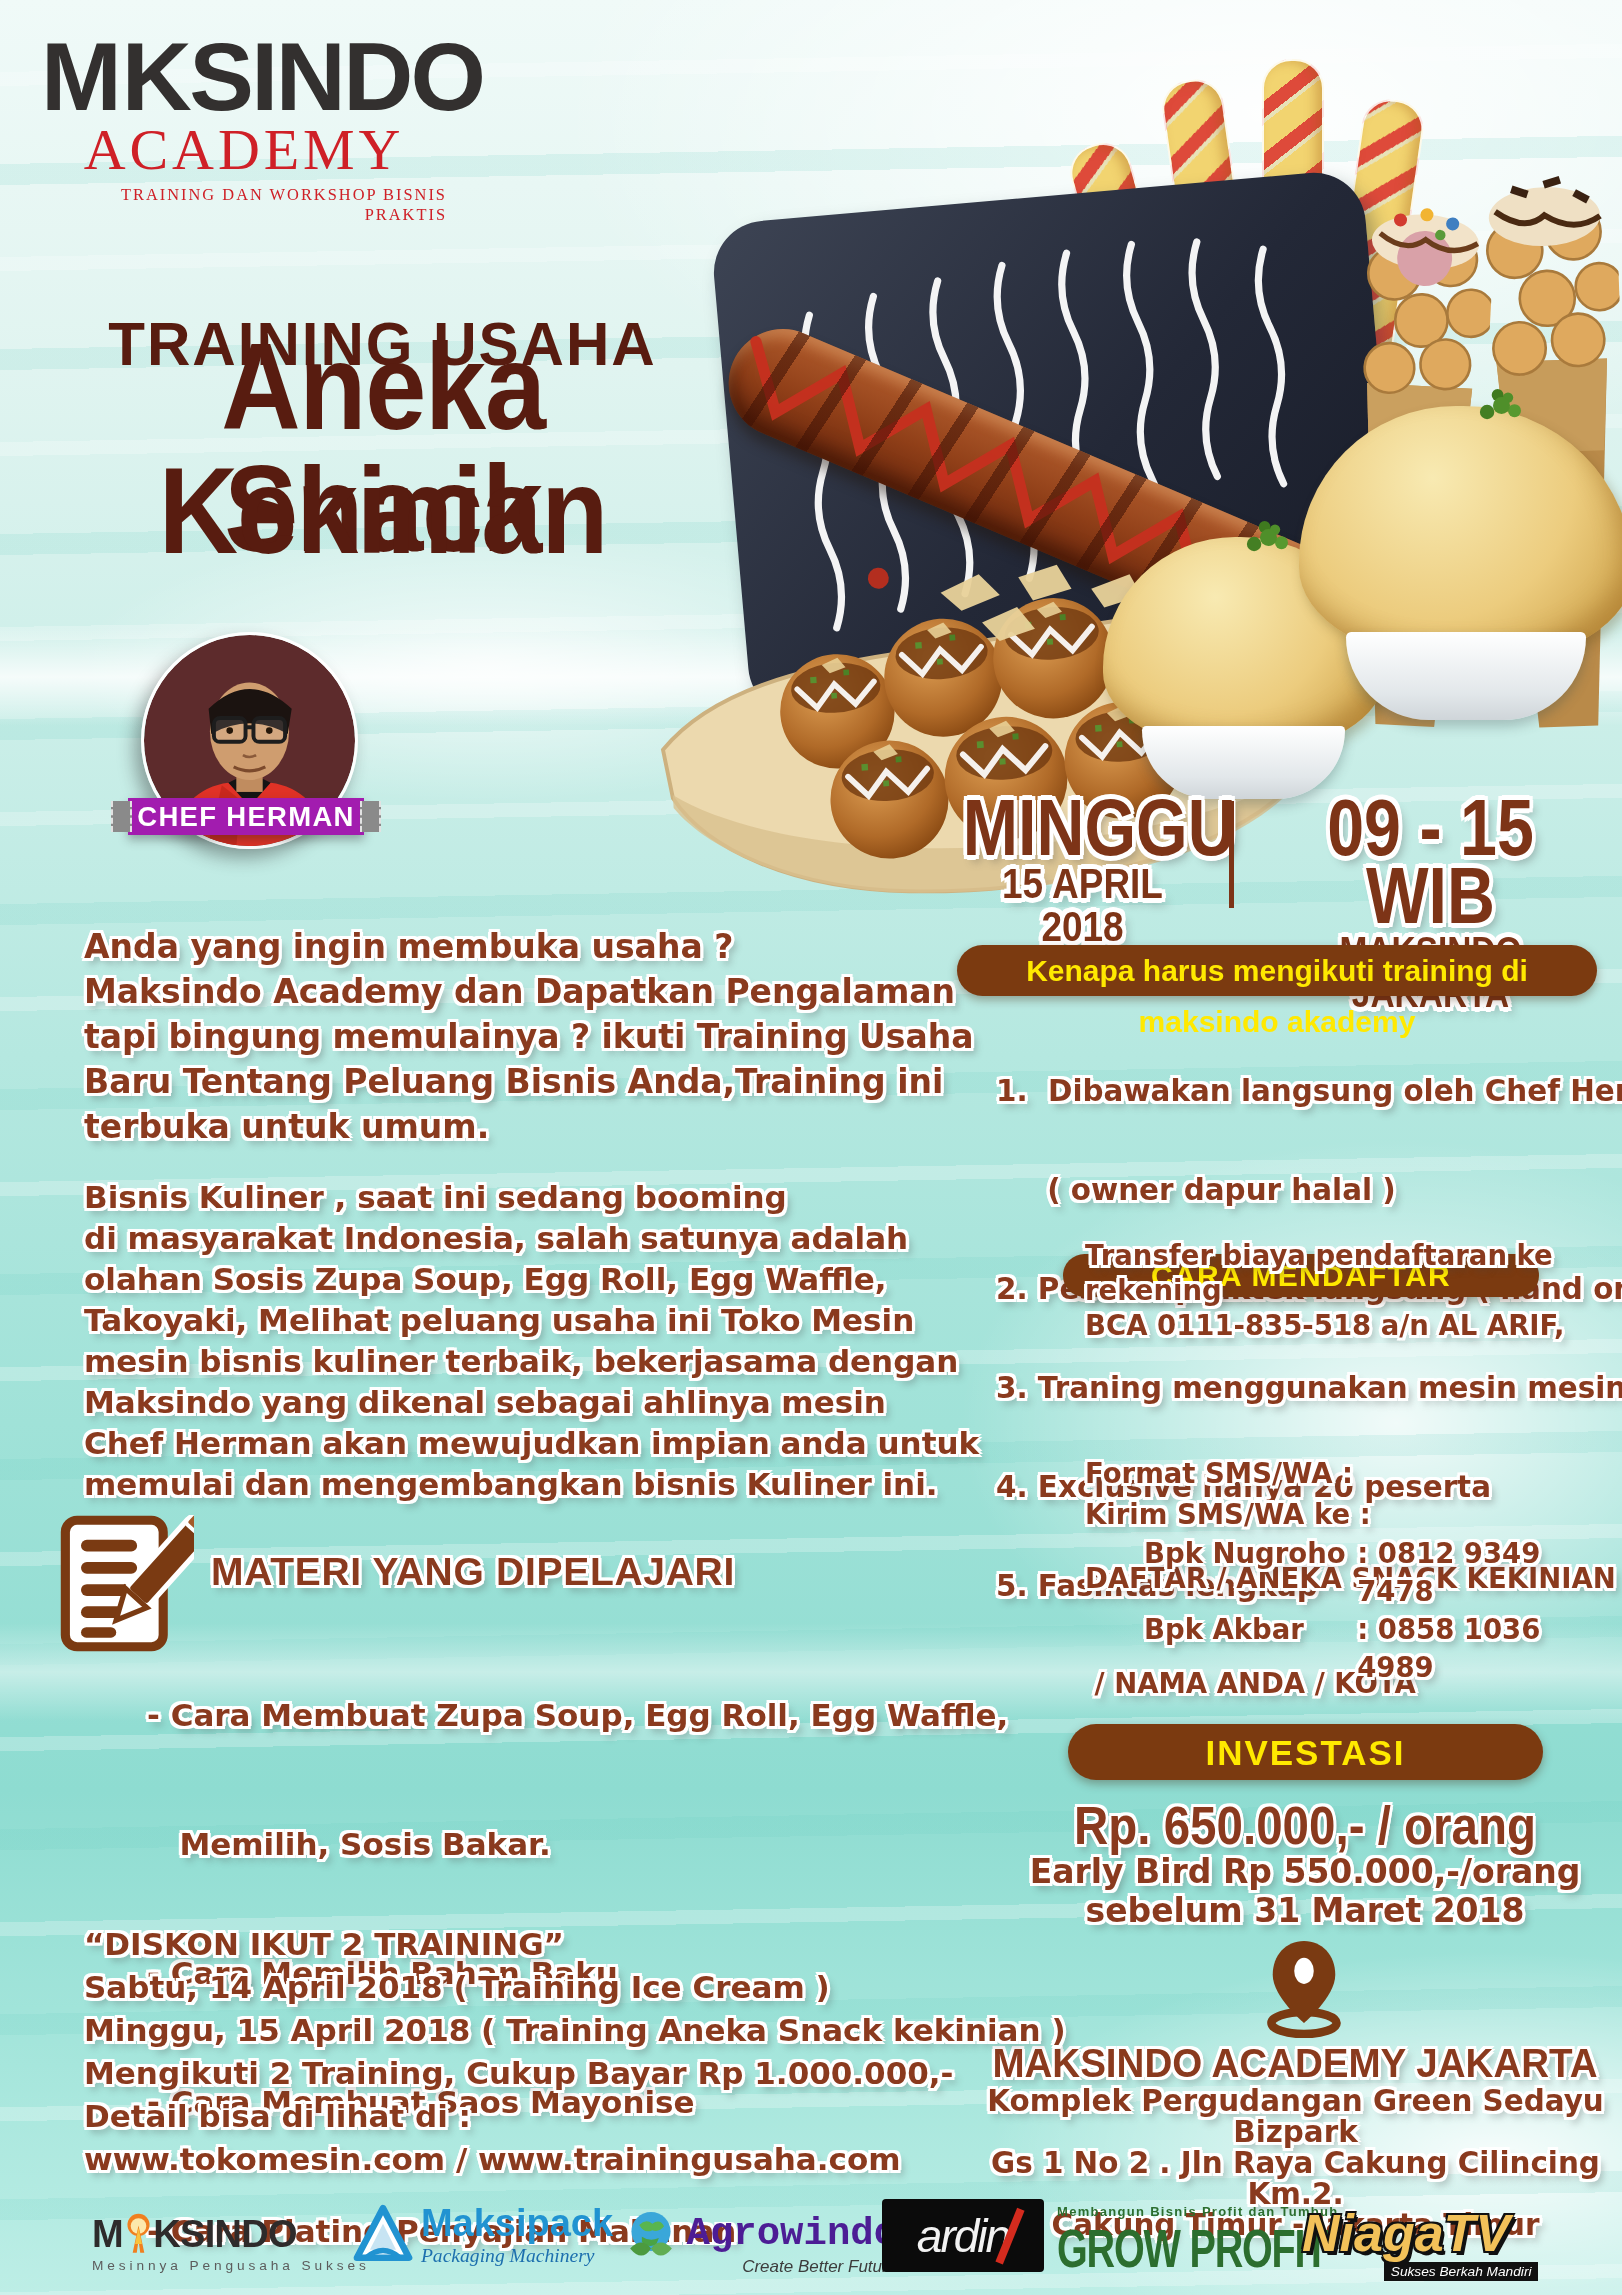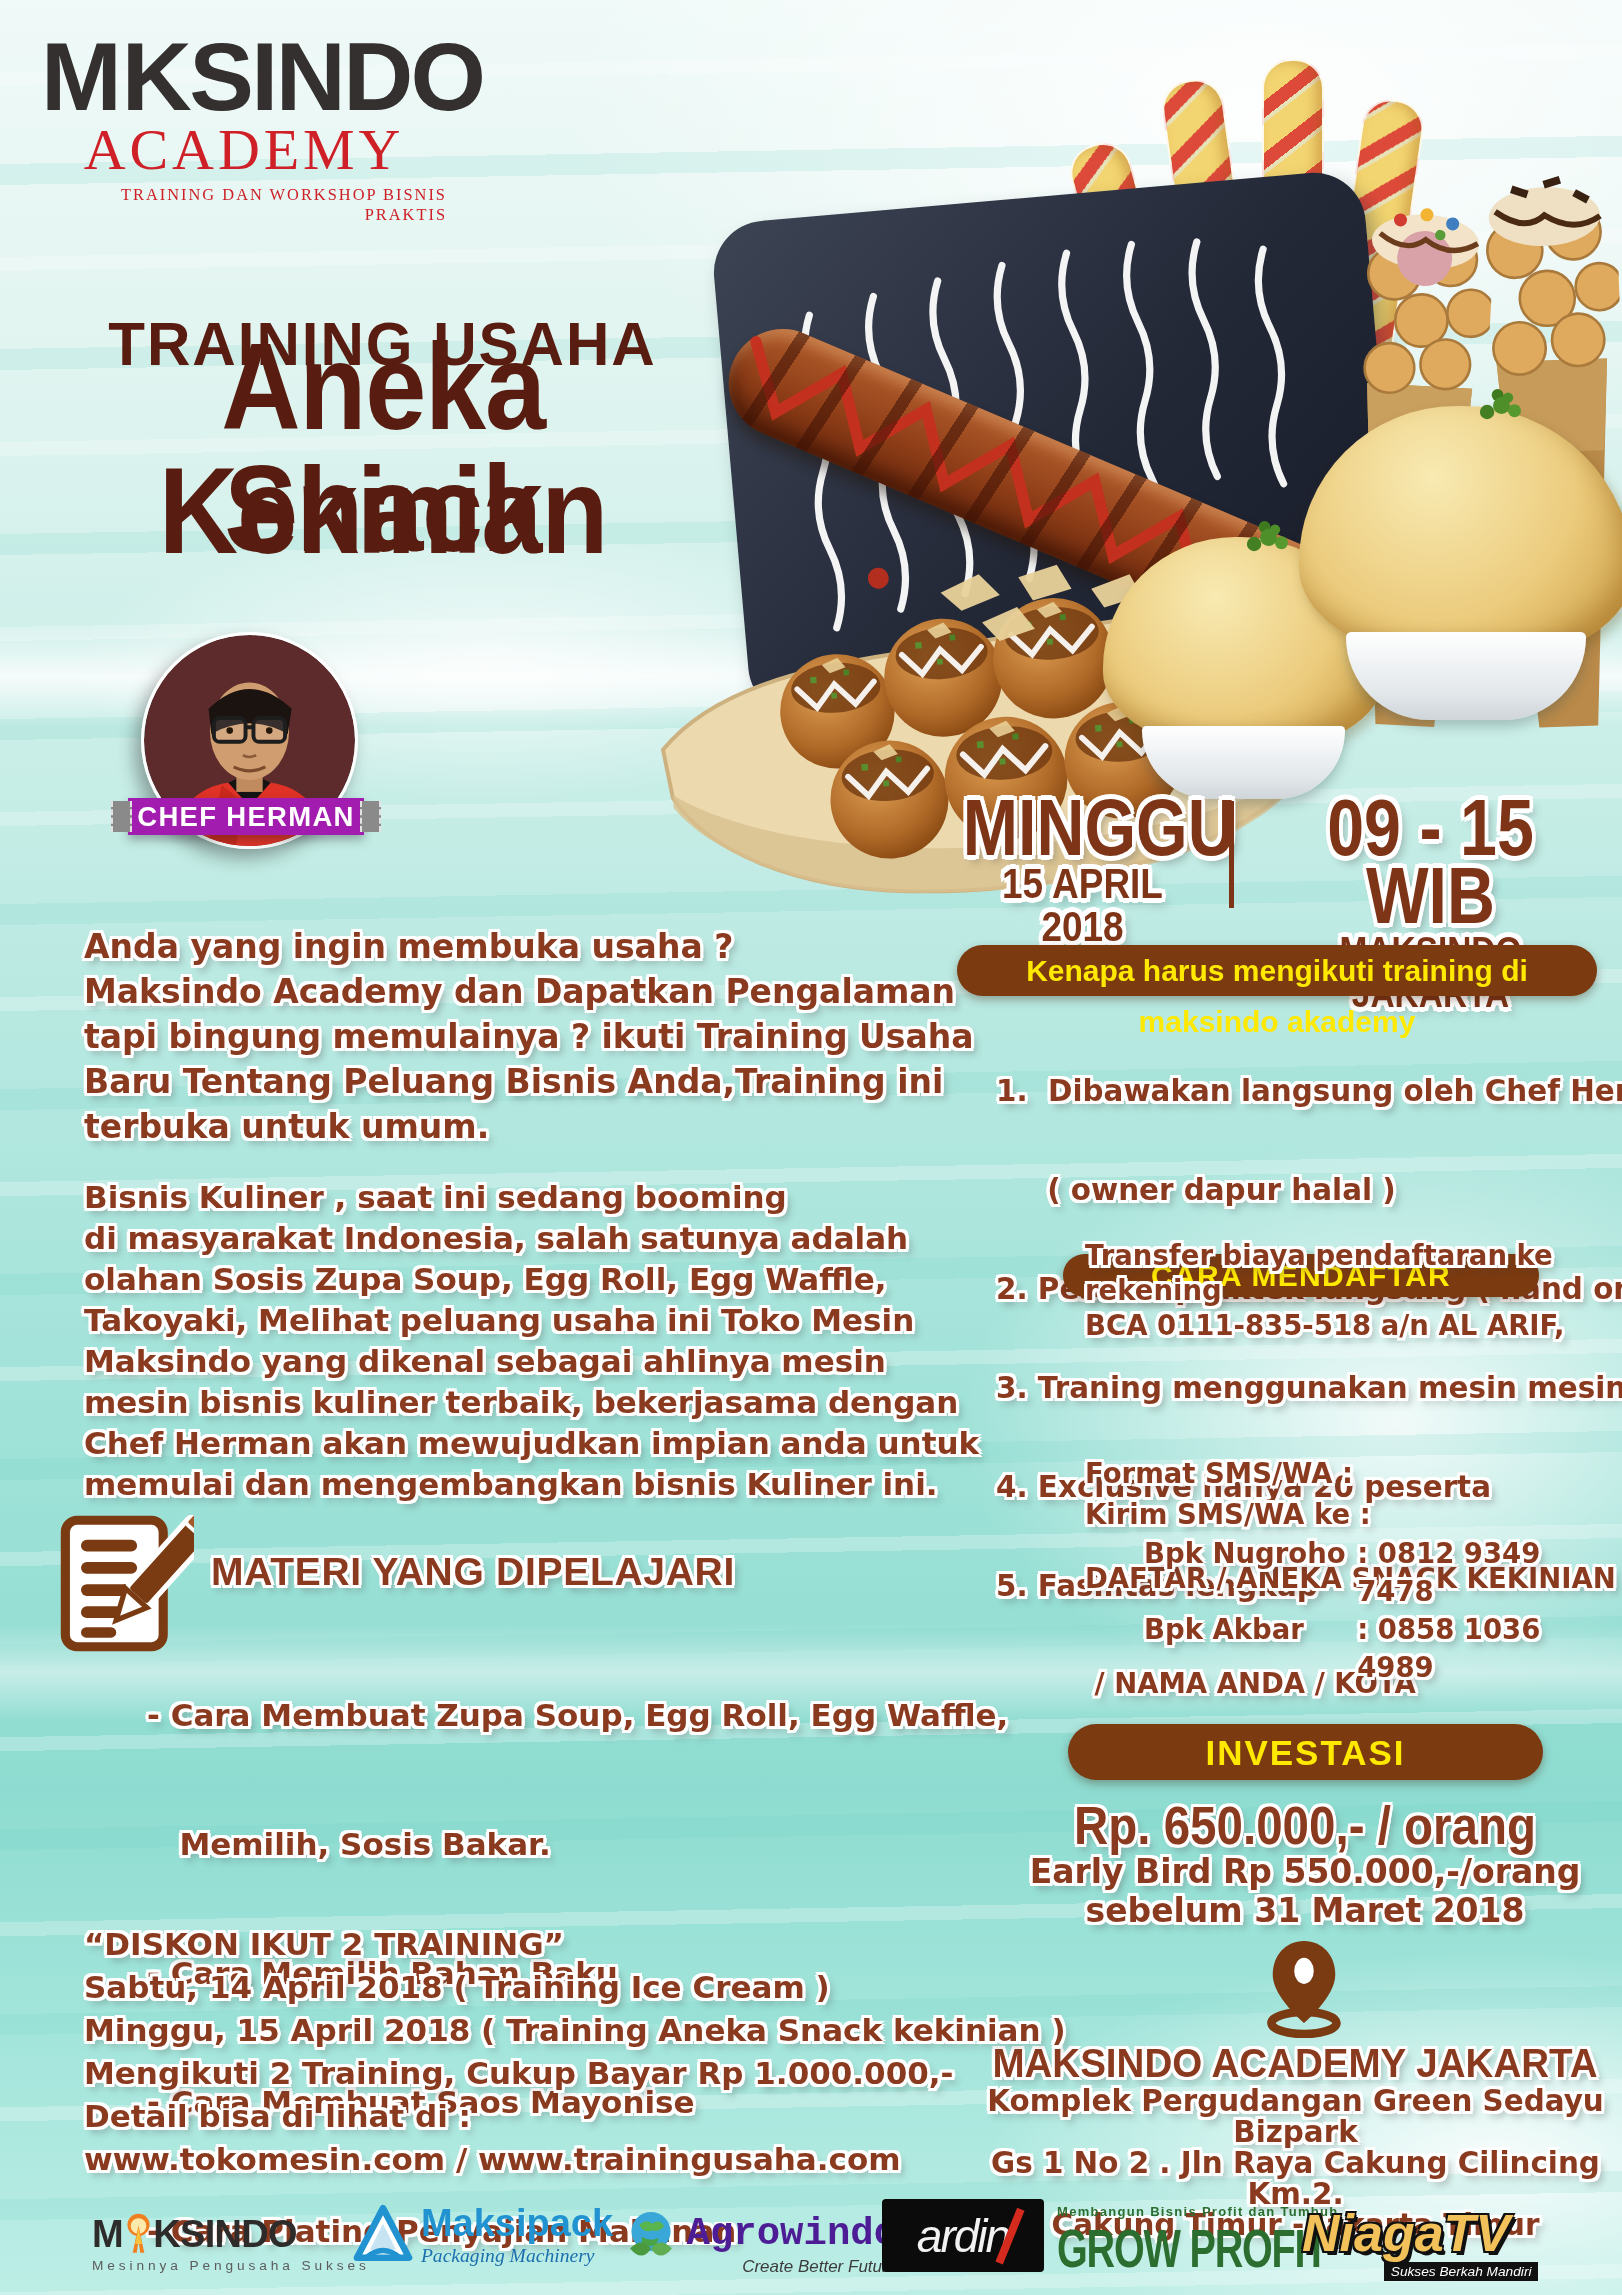--- a/index.html
+++ b/index.html
@@ -296,22 +296,22 @@
     <div>Maksindo Academy dan Dapatkan Pengalaman</div>
     <div>tapi bingung memulainya ? ikuti Training Usaha</div>
     <div>Baru Tentang Peluang Bisnis Anda,Training ini</div>
     <div>terbuka untuk umum.</div>
   </div>
   <div class="abs b rust ow" style="left:84px;top:1177px;font-size:31px;line-height:41px;">
     <div>Bisnis Kuliner , saat ini sedang booming</div>
     <div>di masyarakat Indonesia, salah satunya adalah</div>
     <div>olahan Sosis Zupa Soup, Egg Roll, Egg Waffle,</div>
     <div>Takoyaki, Melihat peluang usaha ini Toko Mesin</div>
+    <div>mesin bisnis kuliner terbaik, bekerjasama dengan</div>
     <div>Maksindo yang dikenal sebagai ahlinya mesin</div>
-    <div>mesin bisnis kuliner terbaik, bekerjasama dengan</div>
     <div>Chef Herman akan mewujudkan impian anda untuk</div>
     <div>memulai dan mengembangkan bisnis Kuliner ini.</div>
   </div>
 
   <div class="banner" style="left:957px;top:945px;width:640px;height:51px;font-size:30px;line-height:51px;border-radius:25.5px;">Kenapa harus mengikuti training di maksindo akademy</div>
   <div class="abs b rust ow pre why-list" style="left:996px;top:1009px;">
     <div>1.  Dibawakan langsung oleh Chef Herman</div>
     <div>     ( owner dapur halal )</div>
     <div>2. Peserta praktek langsung ( hand on )</div>
     <div>3. Traning menggunakan mesin mesin dari Maksindo</div>

